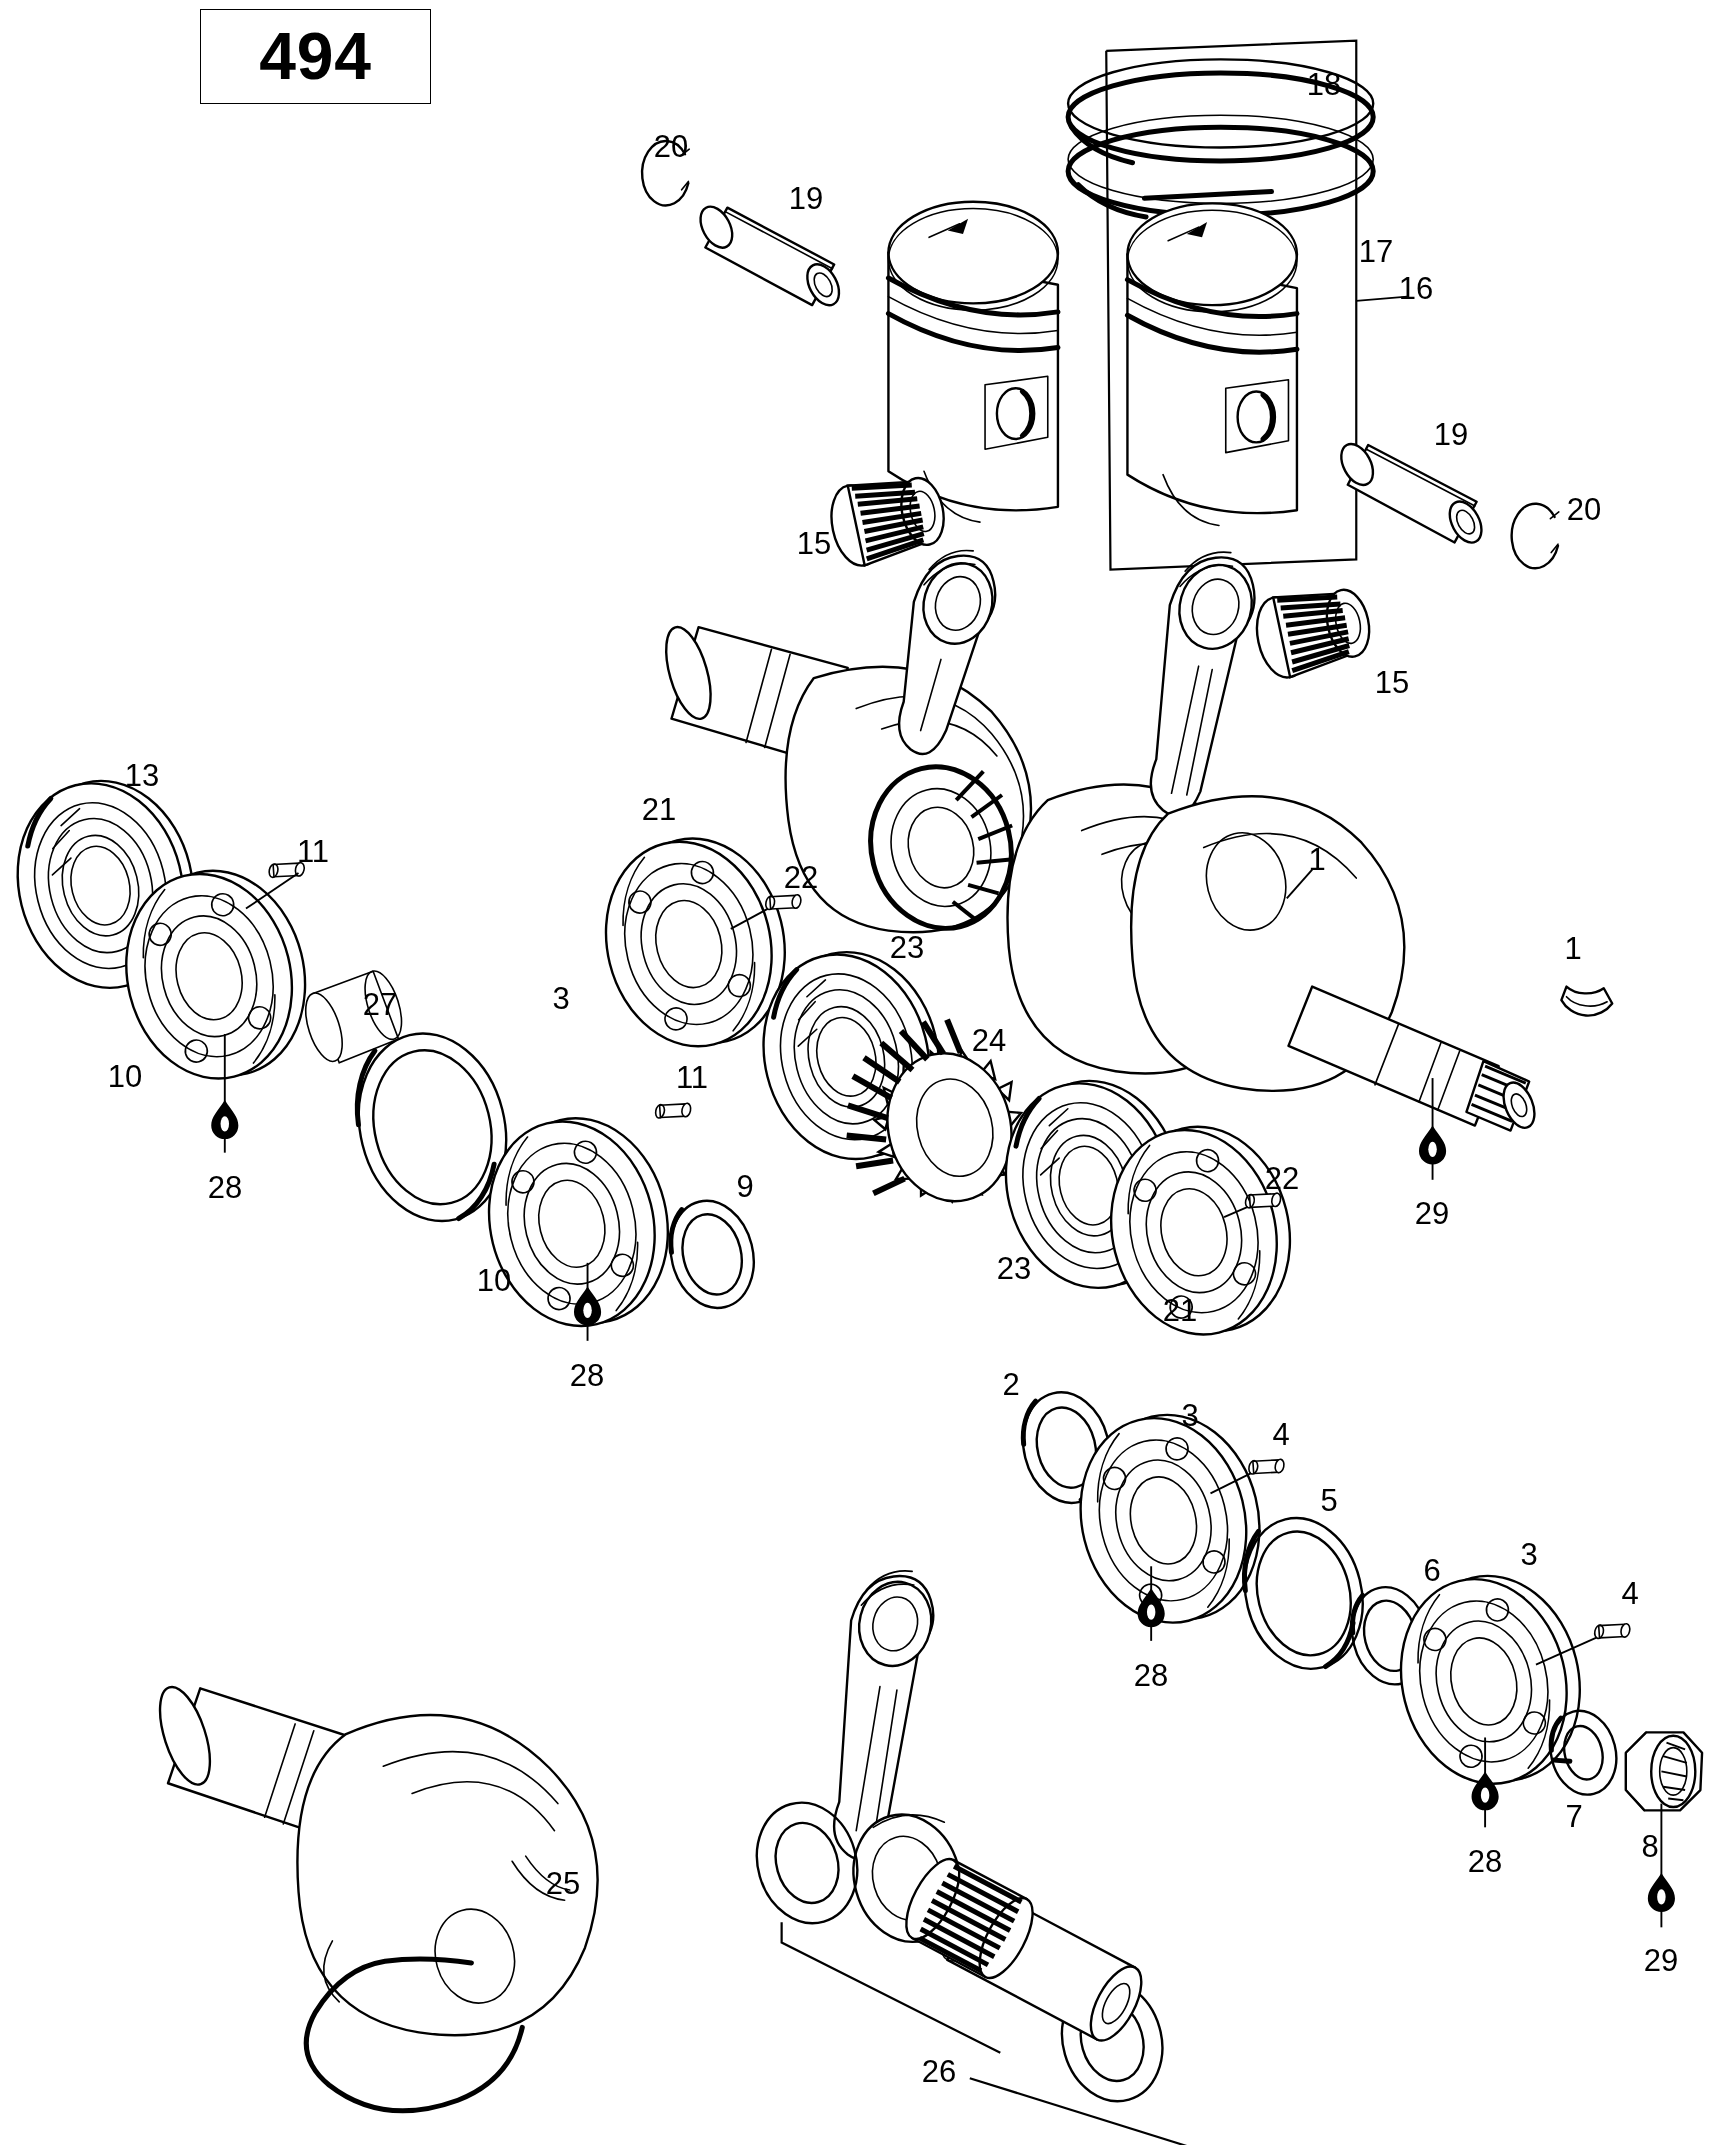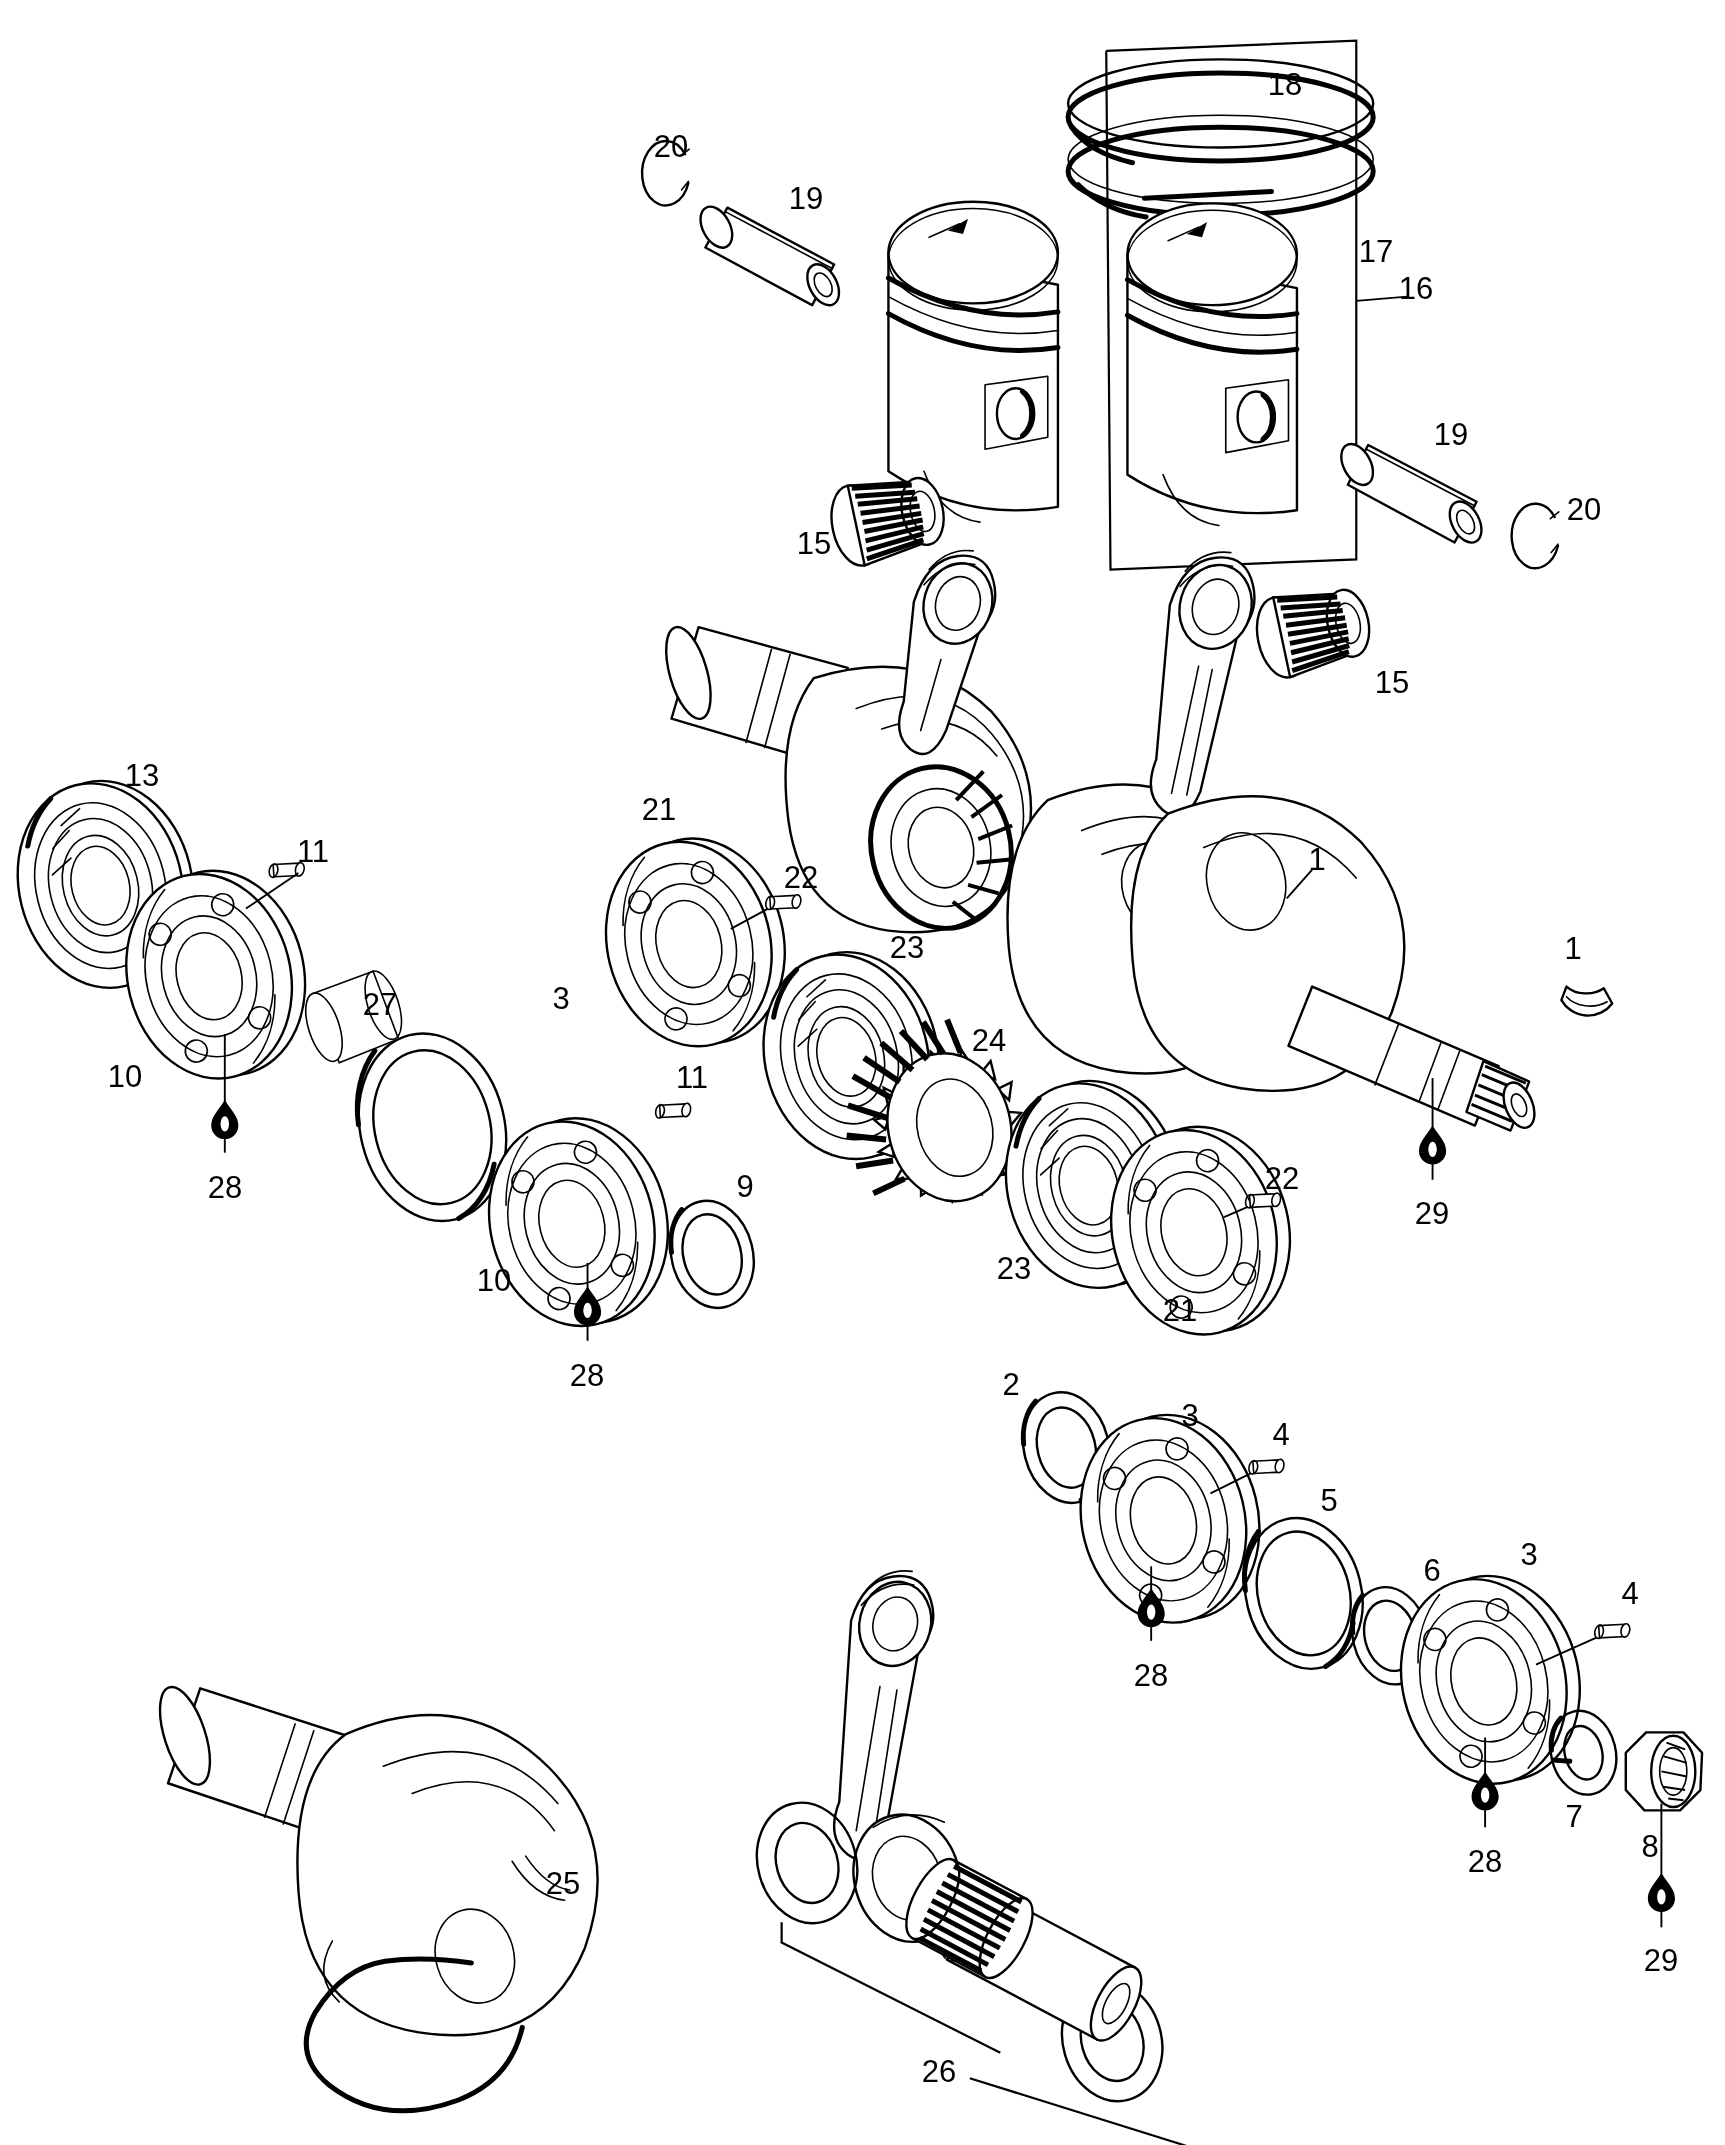--- a/index.html
+++ b/index.html
@@ -44,20 +44,23 @@
   .fillW{fill:#fff;stroke:#000;stroke-width:2.4;stroke-linejoin:round;}
   .fillWT{fill:#fff;stroke:#000;stroke-width:1.6;stroke-linejoin:round;}
   .leader{fill:none;stroke:#000;stroke-width:1.9;}
   .bracket{fill:none;stroke:#000;stroke-width:2.2;}
 </style>
 </head>
 <body>
 
 <div id="page">
 
+  <div id="page-number-box">
+    <span>494</span>
+  </div>
 
   <svg id="art" viewBox="0 0 2036 2532">
 
     <defs>
       <g id="ballbrg">
         <ellipse cx="0" cy="0" rx="96" ry="122" class="fillW"></ellipse>
         <ellipse cx="-16" cy="0" rx="96" ry="122" class="fillW"></ellipse>
         <ellipse cx="-16" cy="0" rx="74" ry="96" class="lnT"></ellipse>
         <ellipse cx="-16" cy="0" rx="55" ry="72" class="fillWT"></ellipse>
         <ellipse cx="-16" cy="0" rx="38" ry="52" class="lnT"></ellipse>
@@ -515,21 +518,21 @@
       <div class="callout" style="left: 494px; top: 1280px;">10</div>
       <div class="callout" style="left: 313px; top: 851px;">11</div>
       <div class="callout" style="left: 692px; top: 1077px;">11</div>
       <div class="callout" style="left: 561px; top: 998px;">3</div>
       <div class="callout" style="left: 142px; top: 775px;">13</div>
       <div class="callout" style="left: 1573px; top: 948px;">1</div>
       <div class="callout" style="left: 814px; top: 543px;">15</div>
       <div class="callout" style="left: 1392px; top: 682px;">15</div>
       <div class="callout" style="left: 1416px; top: 288px;">16</div>
       <div class="callout" style="left: 1376px; top: 251px;">17</div>
-      <div class="callout" style="left: 1285px; top: 84px;">18</div>
+      <div class="callout" style="left: 1324px; top: 84px;">18</div>
       <div class="callout" style="left: 806px; top: 198px;">19</div>
       <div class="callout" style="left: 1451px; top: 434px;">19</div>
       <div class="callout" style="left: 671px; top: 146px;">20</div>
       <div class="callout" style="left: 1584px; top: 509px;">20</div>
       <div class="callout" style="left: 659px; top: 809px;">21</div>
       <div class="callout" style="left: 1180px; top: 1310px;">21</div>
       <div class="callout" style="left: 801px; top: 877px;">22</div>
       <div class="callout" style="left: 1282px; top: 1178px;">22</div>
       <div class="callout" style="left: 907px; top: 947px;">23</div>
       <div class="callout" style="left: 1014px; top: 1268px;">23</div>

